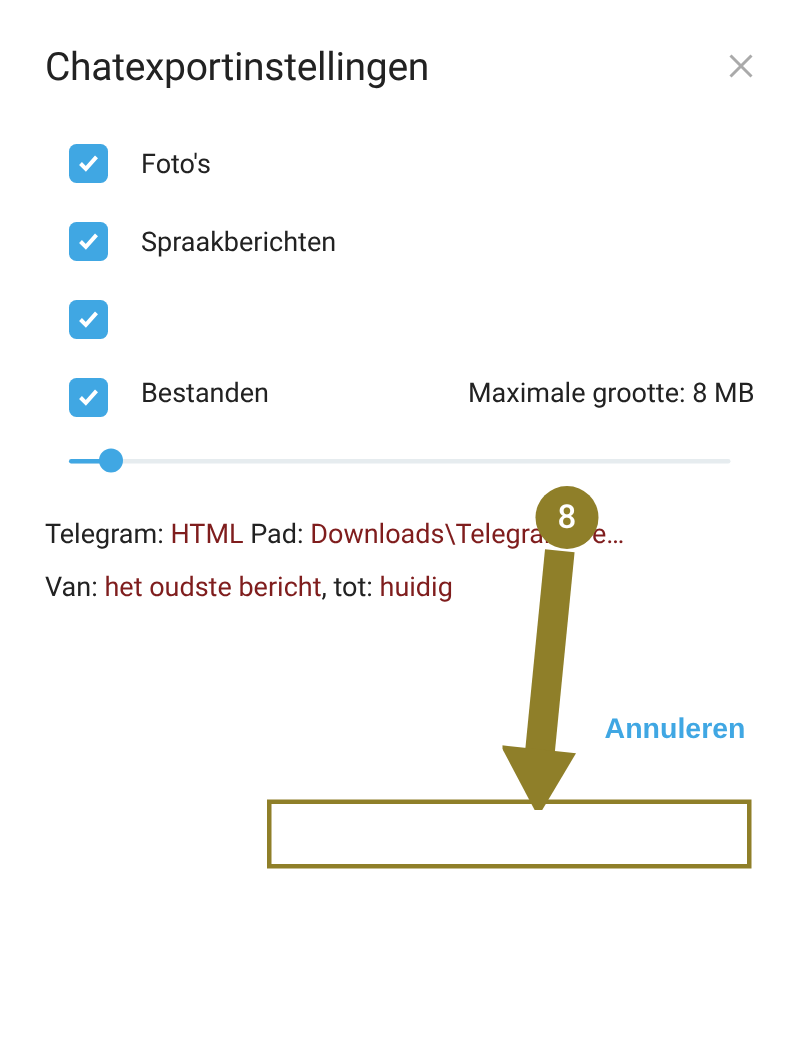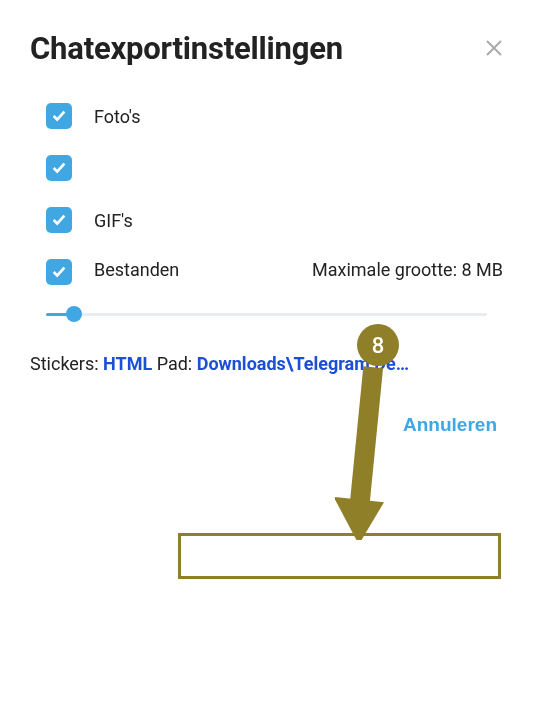--- a/index.html
+++ b/index.html
@@ -19,22 +19,22 @@
   .dialog {
     padding: 30px 30px 20px 30px;
   }
   .header {
     display: flex;
     justify-content: space-between;
     align-items: center;
     margin-bottom: 36px;
   }
   .title {
-    font-size: 31px;
-    font-weight: 700;
+    font-size: 26px;
+    font-weight: 400;
     color: #222;
     letter-spacing: -0.2px;
   }
   .close-icon {
     font-size: 24px;
     color: #aaa;
     cursor: pointer;
     line-height: 1;
     font-weight: 300;
   }
@@ -114,23 +114,22 @@
     background: #40a7e3;
     border-radius: 50%;
     cursor: pointer;
   }
   .info-line {
     font-size: 18px;
     margin: 0 0 14px 0;
     color: #222;
   }
   .info-line .link {
-    color: #1d4ed8;
-    cursor: pointer;
-    font-weight: bold;
+    color: #7f1d1d;
+    cursor: pointer;
   }
   .highlight-box {
     position: absolute;
     left: 178px;
     top: 533px;
     width: 323px;
     height: 46px;
     border: 3px solid #8f7f29;
     pointer-events: none;
   }
@@ -141,20 +140,21 @@
     margin-top: 40px;
     padding-right: 6px;
   }
   .btn {
     font-size: 19px;
     font-weight: 600;
     color: #40a7e3;
     cursor: pointer;
     background: none;
     border: none;
+    margin-top: 34px;
   }
   .annotation {
     position: absolute;
     left: 341px;
     top: 324px;
     pointer-events: none;
   }
   .anno-circle {
     width: 42px;
     height: 42px;
@@ -194,59 +194,62 @@
   <div class="checkbox-row">
     <div class="checkbox">
       <svg viewBox="0 0 18 18">
           <polyline points="3,9 7,13 15,4"></polyline>
         </svg>
     </div>
     <span class="check-label">Foto's</span>
   </div>
 
 
-
   <div class="checkbox-row">
     <div class="checkbox">
       <svg viewBox="0 0 18 18">
           <polyline points="3,9 7,13 15,4"></polyline>
         </svg>
     </div>
-  </div>
-
+    <span class="check-label">Spraakberichten</span>
+  </div>
 
   <div class="checkbox-row">
     <div class="checkbox">
       <svg viewBox="0 0 18 18">
           <polyline points="3,9 7,13 15,4"></polyline>
         </svg>
     </div>
-    <span class="check-label">GIF's</span>
-  </div>
+  </div>
+
+
 
   <div class="files-row">
     <div class="checkbox">
       <svg viewBox="0 0 18 18">
           <polyline points="3,9 7,13 15,4"></polyline>
         </svg>
     </div>
     <span class="files-label">Bestanden</span>
     <span class="max-size">Maximale grootte: 8 MB</span>
   </div>
 
   <div class="slider-container">
     <div class="slider-track"></div>
     <div class="slider-fill"></div>
     <div class="slider-thumb"></div>
   </div>
 
   <div class="info-line">
-    <span>Stickers: </span><span class="link">HTML</span><span> Pad: </span><span class="link">Downloads\Telegram De…</span>
-  </div>
-
+    <span>Telegram: </span><span class="link">HTML</span><span> Pad: </span><span class="link">Downloads\Telegram De…</span>
+  </div>
+
+  <div class="info-line">
+    <span>Van: </span><span class="link">het oudste bericht</span><span>, tot: </span><span class="link">huidig</span>
+  </div>
 
   <div class="button-row">
     <button class="btn">Annuleren</button>
   </div>
 </div>
 
 <div class="highlight-box"></div>
 
 <div class="annotation">
   <div class="anno-circle">

